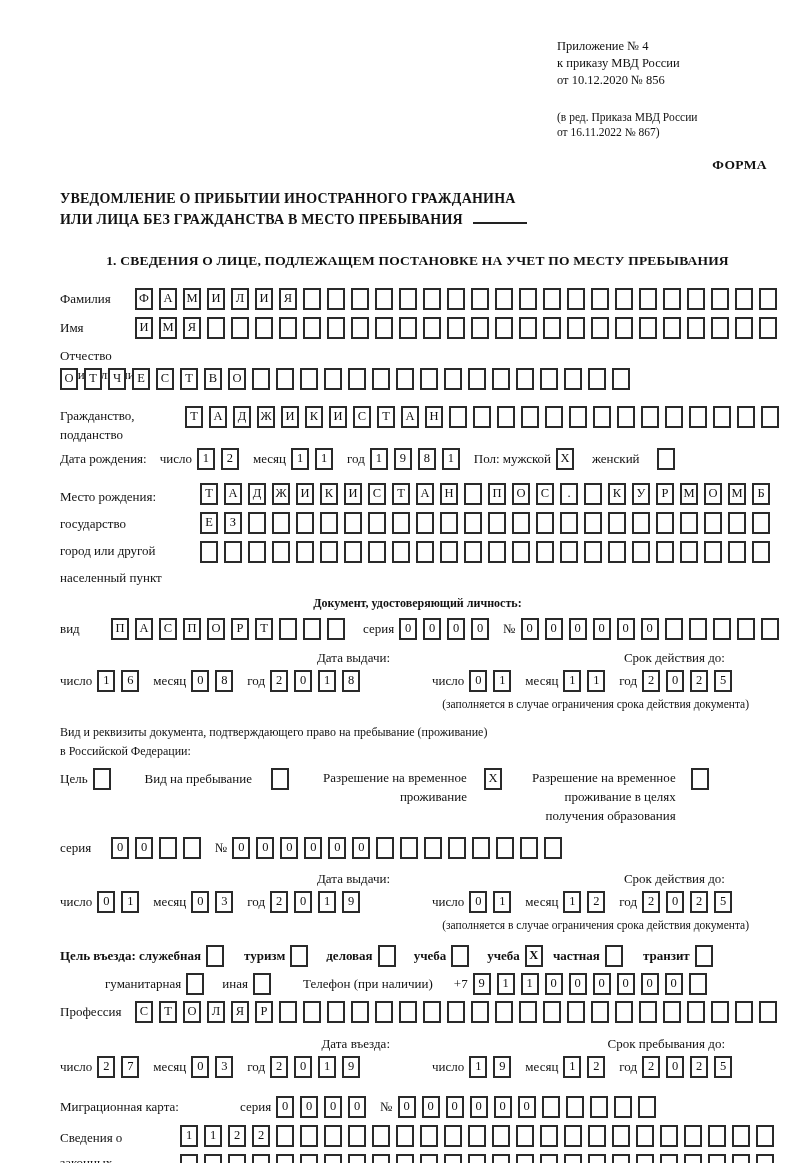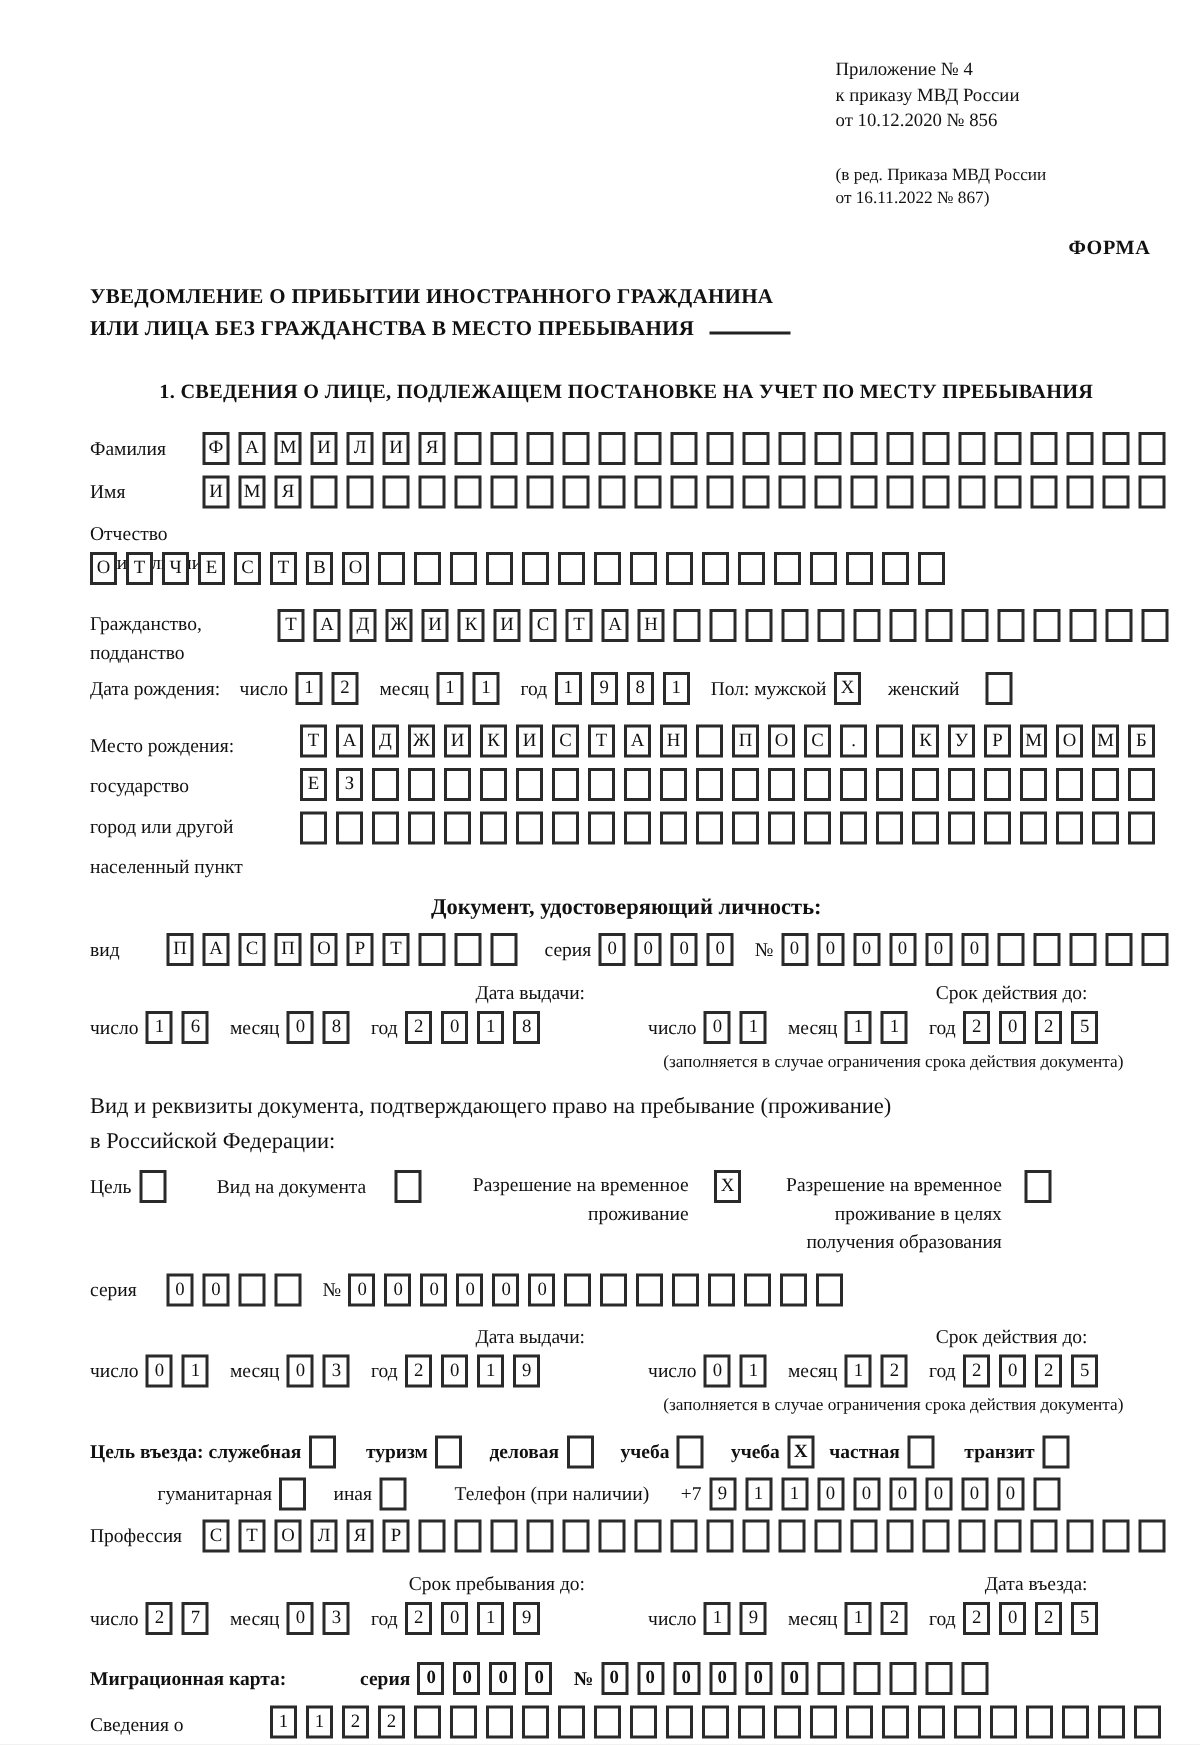--- a/index.html
+++ b/index.html
@@ -20,21 +20,21 @@
   .row{display:flex;align-items:flex-start;margin:0 0 7px 0;}
   .lbl{display:inline-block;font-size:13px;line-height:22px;white-space:nowrap;margin-right:5px;flex:none;}
   .lbl.ml{line-height:19px;}
   .lbl.ctr{text-align:right;}
   .gap{display:inline-block;flex:none;height:1px;}
   .cells{display:inline-flex;flex:none;margin-right:8px;}
   .cell{box-sizing:border-box;display:inline-block;flex:none;width:18px;height:22px;
         border:2px solid #2a2a2a;margin-right:6px;text-align:center;
         font-size:12.5px;line-height:17px;background:#fff;}
 
-  .text{font-size:15px;line-height:1.4;margin:2px 0;}
+  .text{font-size:12px;line-height:1.4;margin:2px 0;}
   .text.c-bold{text-align:center;font-weight:bold;margin:2px 0 6px;}
   .text.note-right{font-size:11.5px;text-align:right;padding-right:26px;margin:-3px 0 8px;}
 
   
   .blk{display:flex;align-items:flex-start;margin-bottom:4px;}
   .blk-label{flex:none;font-size:13px;}
   .blk-rows .cells{display:flex;margin:0 0 7px 0;}
   [data-name="birthplace-block"] .blk-label{line-height:27px;}
   [data-name="legal-representatives-block"] .blk-label{line-height:25px;}
 
@@ -45,21 +45,21 @@
   [data-name="citizenship-row"]{margin-bottom:20px;}
   [data-name="birthdate-row"]{margin-bottom:13px;}
   [data-name="doc-dates-header"],[data-name="permit-dates-header"],
   [data-name="entry-dates-header"]{margin-bottom:1px;}
   [data-name="residence-doc-line1"]{margin-top:12px;}
   [data-name="residence-doc-types-row"]{margin-top:8px;margin-bottom:12px;}
   [data-name="permit-series-row"]{margin-bottom:9px;}
   [data-name="visit-purpose-row"]{margin-top:12px;margin-bottom:6px;font-weight:bold;}
   [data-name="purpose-extra-row"]{margin-bottom:6px;}
   [data-name="profession-row"]{margin-top:4px;margin-bottom:10px;}
-  [data-name="migration-card-row"]{margin-top:18px;margin-bottom:7px;font-weight:bold;}
+  [data-name="migration-card-row"]{margin-top:18px;margin-bottom:7px;}
 </style>
 </head>
 <body>
 
 <div class="page" data-name="arrival-notification-form">
 
   <div class="refblock" data-name="header-reference">
     <div data-name="header-reference-line">Приложение № 4</div>
     <div data-name="header-reference-line">к приказу МВД России</div>
     <div data-name="header-reference-line">от 10.12.2020 № 856</div>
@@ -402,21 +402,21 @@
           <span class="cell" data-name="cell">5</span>
         </span>
       </div>
       <div class="text note-right" data-name="doc-expiry-note">(заполняется в случае ограничения срока действия документа)</div>
       <div class="text plain" data-name="residence-doc-line1">Вид и реквизиты документа, подтверждающего право на пребывание (проживание)</div>
       <div class="text plain" data-name="residence-doc-line2">в Российской Федерации:</div>
       <div class="row" data-name="residence-doc-types-row">
         <span class="lbl" data-name="visa-label">Цель</span>
         <span class="cell" data-name="visa-checkbox"></span>
         <span class="gap" data-name="gap" style="width: 28px;"></span>
-        <span class="lbl" data-name="residence-permit-label">Вид на документа</span>
+        <span class="lbl" data-name="residence-permit-label">Вид на пребывание</span>
         <span class="gap" data-name="gap" style="width: 14px;"></span>
         <span class="cell" data-name="residence-permit-checkbox"></span>
         <span class="gap" data-name="gap" style="width: 28px;"></span>
         <div class="lbl ml ctr" data-name="temp-residence-label">
           <div>Разрешение на временное</div>
           <div>проживание</div>
         </div>
         <span class="gap" data-name="gap" style="width: 12px;"></span>
         <span class="cell" data-name="temp-residence-checkbox">X</span>
         <span class="gap" data-name="gap" style="width: 24px;"></span>
@@ -568,22 +568,22 @@
           <span class="cell" data-name="cell"></span>
           <span class="cell" data-name="cell"></span>
           <span class="cell" data-name="cell"></span>
           <span class="cell" data-name="cell"></span>
           <span class="cell" data-name="cell"></span>
           <span class="cell" data-name="cell"></span>
           <span class="cell" data-name="cell"></span>
         </span>
       </div>
       <div class="row" data-name="entry-dates-header">
+        <span class="lbl ctr" data-name="entry-date-header" style="width: 330px;">Дата въезда:</span>
         <span class="lbl ctr" data-name="stay-until-header" style="width: 330px;">Срок пребывания до:</span>
-        <span class="lbl ctr" data-name="entry-date-header" style="width: 330px;">Дата въезда:</span>
       </div>
       <div class="row" data-name="entry-dates-row">
         <span class="lbl" data-name="label">число</span>
         <span class="cells" data-name="entry-day-cells">
           <span class="cell" data-name="cell">2</span>
           <span class="cell" data-name="cell">7</span>
         </span>
         <span class="lbl" data-name="label">месяц</span>
         <span class="cells" data-name="entry-month-cells">
           <span class="cell" data-name="cell">0</span>

